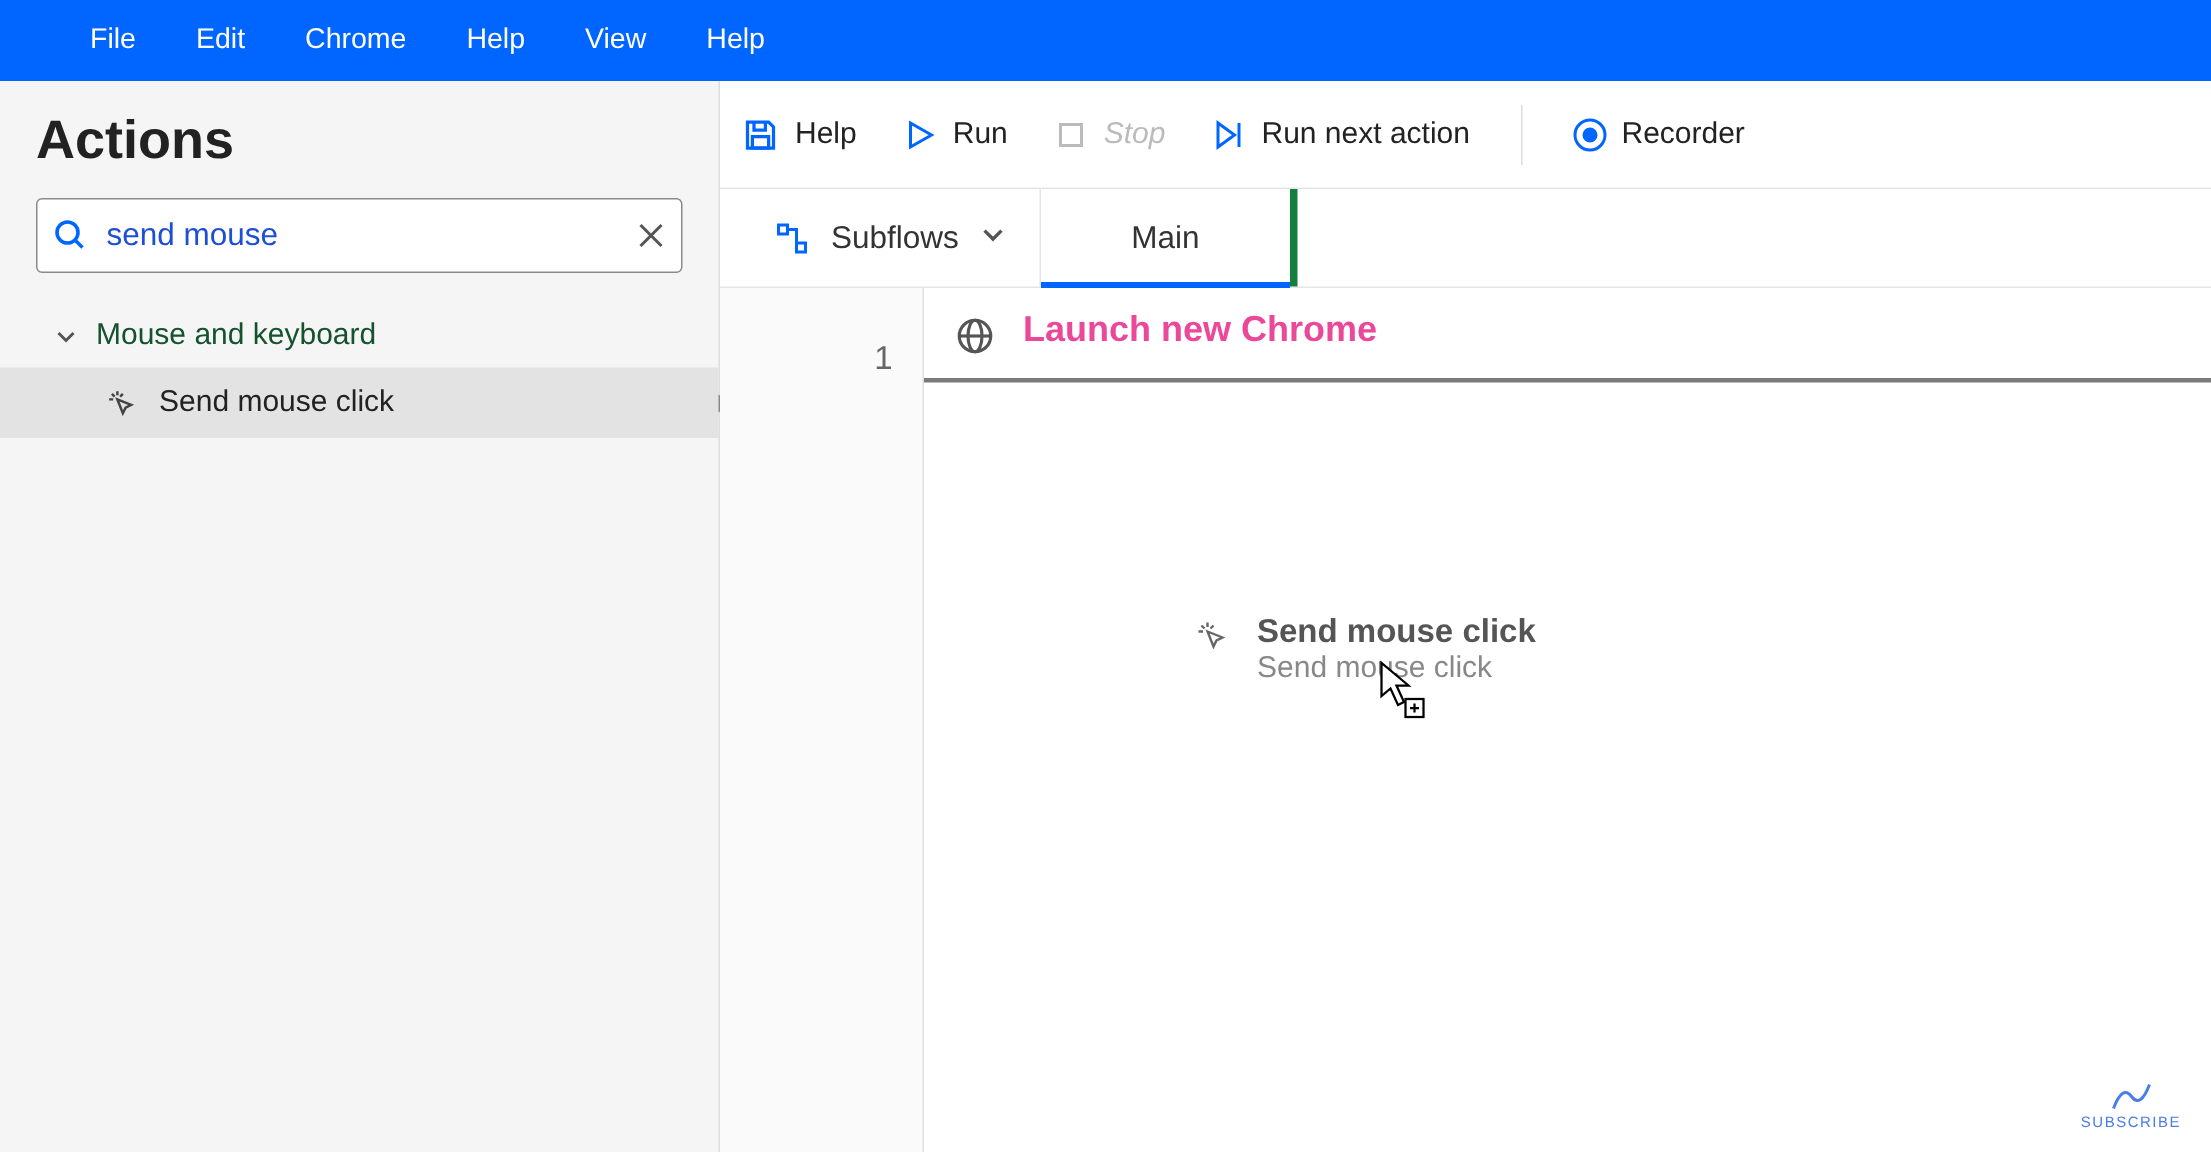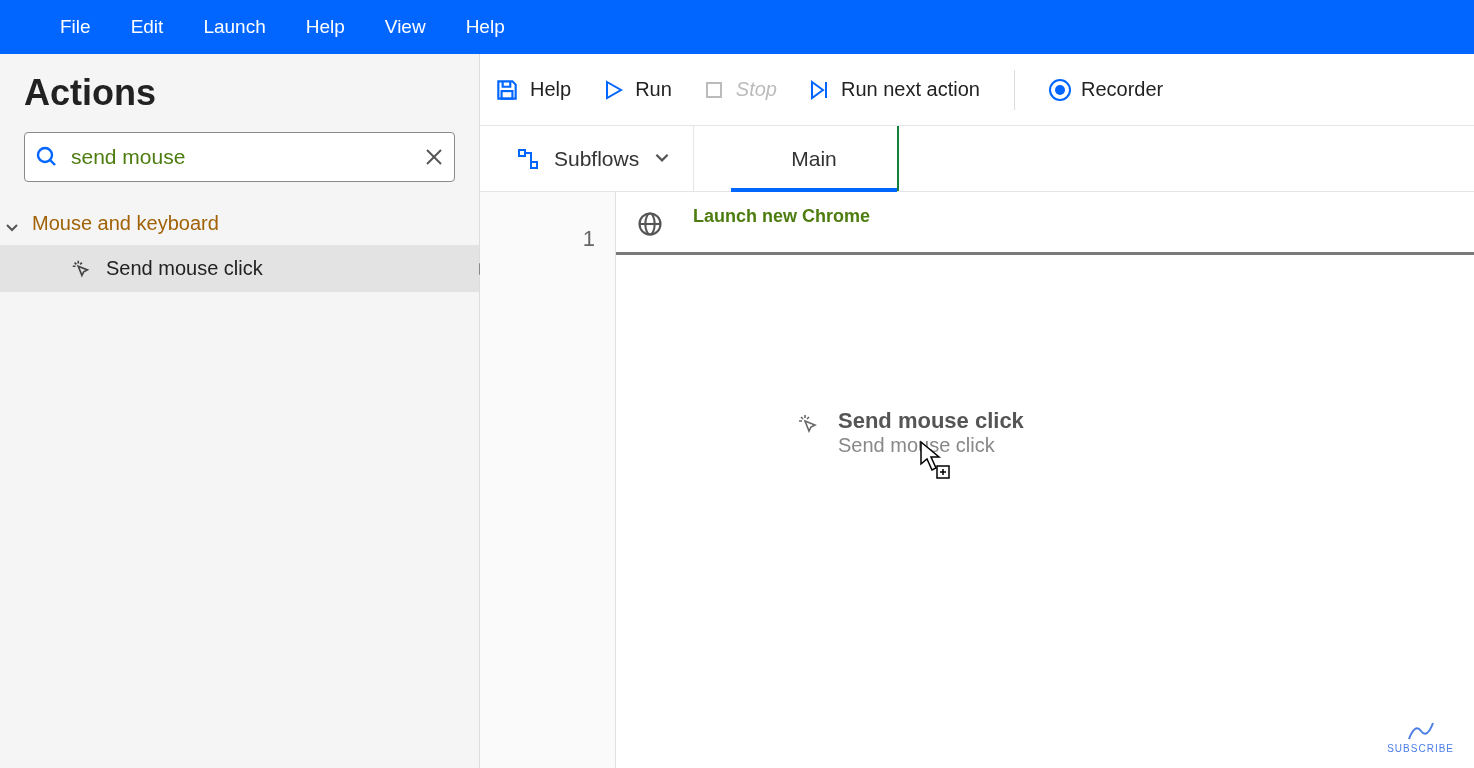--- a/index.html
+++ b/index.html
@@ -44,30 +44,30 @@
     background: #fff;
     height: 50px;
     padding: 0 10px;
   }
   .search-icon { color: #0066ff; margin-right: 12px; display:flex; }
   .search-input {
     flex: 1;
     border: none;
     outline: none;
     font-size: 21px;
-    color: #4d7c0f;
+    color: #1d4ed8;
     background: transparent;
   }
   .clear-icon { color: #555; cursor: pointer; display:flex; }
   .category-row {
     display: flex;
-    align-items: flex-end;
-    padding: 10px 4px;
+    align-items: center;
+    padding: 10px 36px;
     font-size: 20px;
-    color: #a16207;
+    color: #14532d;
     cursor: pointer;
   }
   .chevron { color: #555; margin-right: 12px; display:flex;}
   .action-item {
     display: flex;
     align-items: center;
     padding: 12px 20px 12px 70px;
     font-size: 20px;
     color: #222;
     background: #e3e3e3;
@@ -104,48 +104,47 @@
     width:22px; height:22px; border:2px solid #0066ff; border-radius:50%;
     display:flex; align-items:center; justify-content:center;
   }
   .recorder-dot::after{content:"";width:10px;height:10px;background:#0066ff;border-radius:50%;}
   .tabbar {
     height: 66px;
     display: flex;
     align-items: stretch;
     border-bottom: 1px solid #e5e5e5;
     padding-left: 14px;
-    gap: 37px;
   }
   .subflows-btn {
     display:flex; align-items:center; gap:14px;
     padding: 0 22px; font-size:21px; color:#333;
     border-right:1px solid #e5e5e5; cursor:pointer;
   }
   .subflows-icon{display:flex;color:#0066ff;}
   .tab {
     display:flex; align-items:center; justify-content:center;
     padding: 0 60px; font-size:21px; color:#333;
-    border-right:2px solid #15803d;
+    border-right:5px solid #15803d;
     position:relative; cursor:pointer;
   }
   .tab.active::after{
     content:""; position:absolute; left:0; right:0; bottom:-1px;
     height:4px; background:#0066ff;
   }
   .designer { flex:1; display:flex; position:relative;}
   .gutter { width:136px; border-right:1px solid #e0e0e0; background:#fafafa; position:relative;}
   .step-num { position:absolute; top:34px; right:20px; font-size:22px; color:#666;}
   .canvas { flex:1; position:relative;}
   .step-card {
     display:flex; gap:18px; padding: 14px 20px; align-items:flex-start;
     border-bottom: 3px solid #7a7a7a;
   }
   .step-card-icon { color:#555; margin-top:4px; display:flex;}
-  .step-title { font-size:18px; font-weight:600; color:#4d7c0f; margin-bottom:2px;margin-left:11px;}
+  .step-title { font-size:24px; font-weight:600; color:#ec4899; margin-bottom:2px;}
   .step-desc { font-size:20px; color:#555; white-space:nowrap;}
   .step-desc .url { color:#0066ff;}
   .drag-ghost {
     position:absolute; left:180px; top:216px;
     display:flex; gap:18px; align-items:flex-start;
   }
   .ghost-icon{color:#666;margin-top:4px;display:flex;}
   .ghost-title{font-size:22px;font-weight:600;color:#555;}
   .ghost-desc{font-size:20px;color:#888;}
   .cursor-copy {
@@ -158,21 +157,21 @@
     letter-spacing:1px;
   }
   .watermark svg{display:block;margin:0 auto 2px;}
 </style>
 </head>
 <body>
 
 <div class="menubar">
   <span class="menubar-item">File</span>
   <span class="menubar-item">Edit</span>
-  <span class="menubar-item">Launch</span>
+  <span class="menubar-item">Chrome</span>
   <span class="menubar-item">Help</span>
   <span class="menubar-item">View</span>
   <span class="menubar-item">Help</span>
 </div>
 
 <div class="content">
   <div class="sidebar">
     <div class="sidebar-title">Actions</div>
     <div class="search-wrap">
       <div class="search-box">

